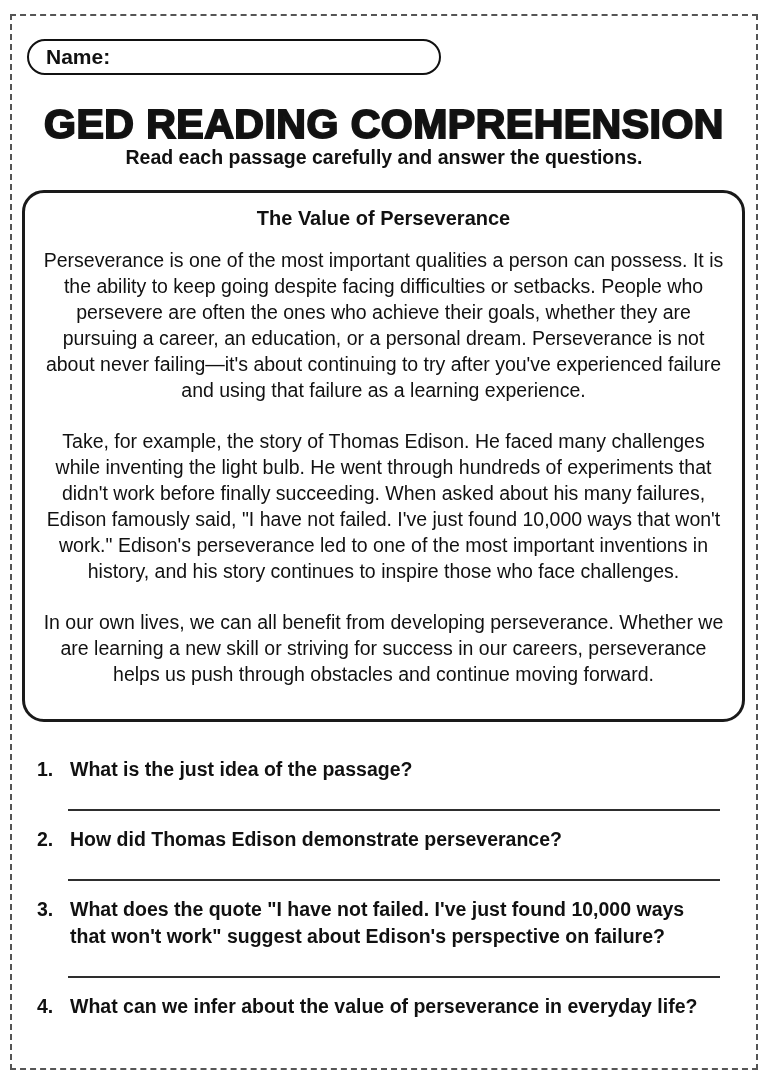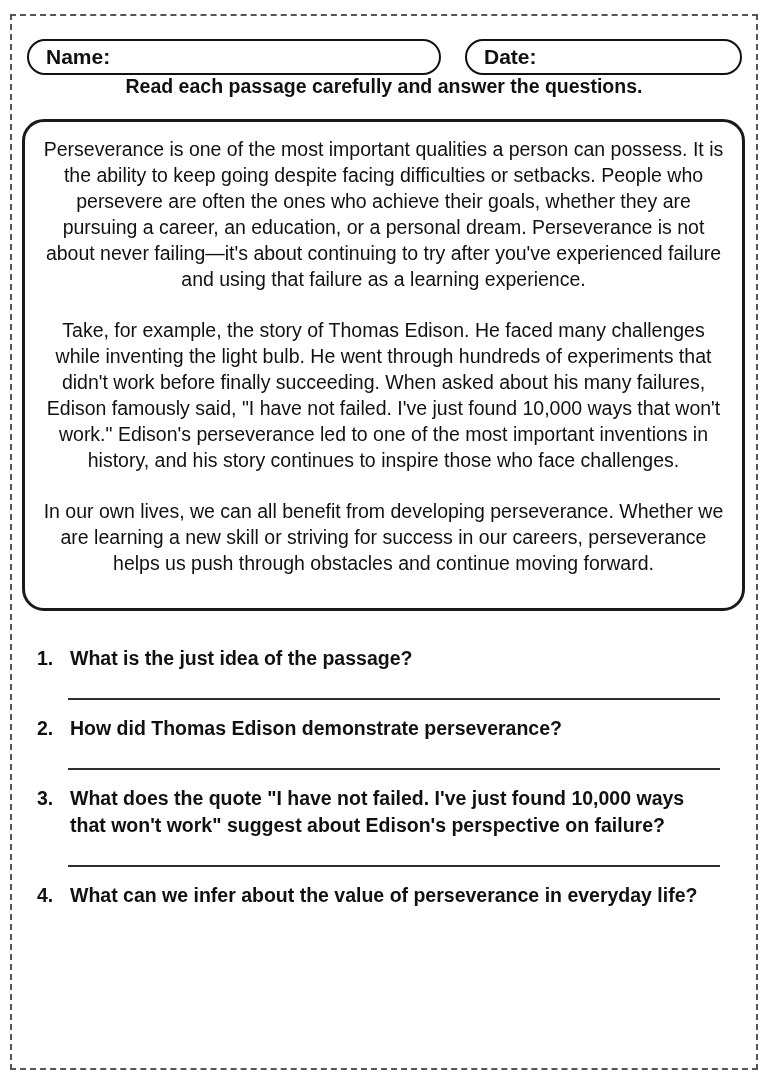--- a/index.html
+++ b/index.html
@@ -102,28 +102,27 @@
 <body>
 
 <div class="page">
   <div class="frame"></div>
 
   <div class="content">
     <div class="top-row">
       <div class="pill name">
         <span>Name:</span>
       </div>
-      <div class="pill date">
-        <span>Date:</span>
-      </div>
     </div>
 
+    <div class="title">GED READING COMPREHENSION</div>
     <div class="subtitle">Read each passage carefully and answer the questions.</div>
 
     <div class="passage-box">
+      <div class="passage-title">The Value of Perseverance</div>
       <p>Perseverance is one of the most important qualities a person can possess. It is the ability to keep going despite facing difficulties or setbacks. People who persevere are often the ones who achieve their goals, whether they are pursuing a career, an education, or a personal dream. Perseverance is not about never failing—it's about continuing to try after you've experienced failure and using that failure as a learning experience.</p>
       <p>Take, for example, the story of Thomas Edison. He faced many challenges while inventing the light bulb. He went through hundreds of experiments that didn't work before finally succeeding. When asked about his many failures, Edison famously said, "I have not failed. I've just found 10,000 ways that won't work." Edison's perseverance led to one of the most important inventions in history, and his story continues to inspire those who face challenges.</p>
       <p>In our own lives, we can all benefit from developing perseverance. Whether we are learning a new skill or striving for success in our careers, perseverance helps us push through obstacles and continue moving forward.</p>
     </div>
 
     <div class="questions">
 
       <div class="question">
         <span class="qnum">1.</span>
         <span class="qtext">What is the just idea of the passage?</span>

